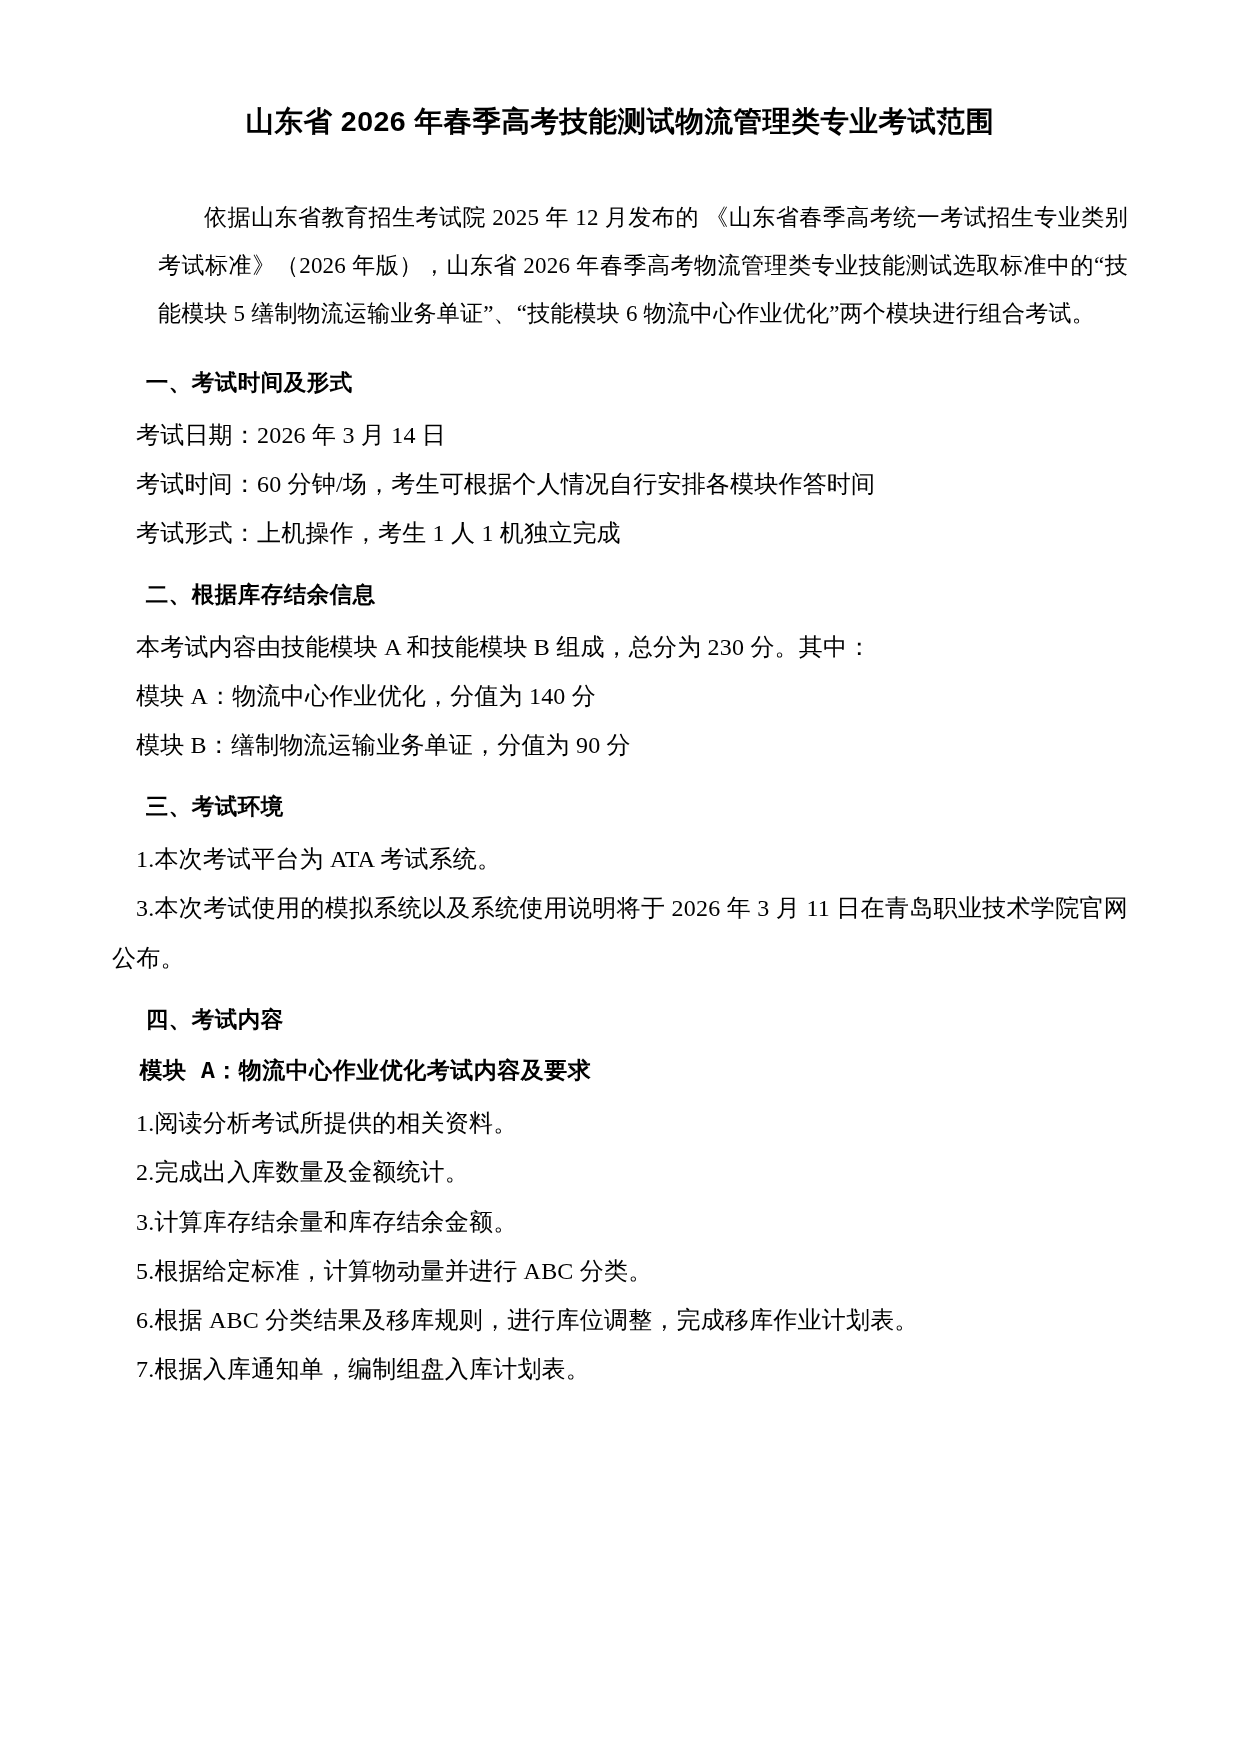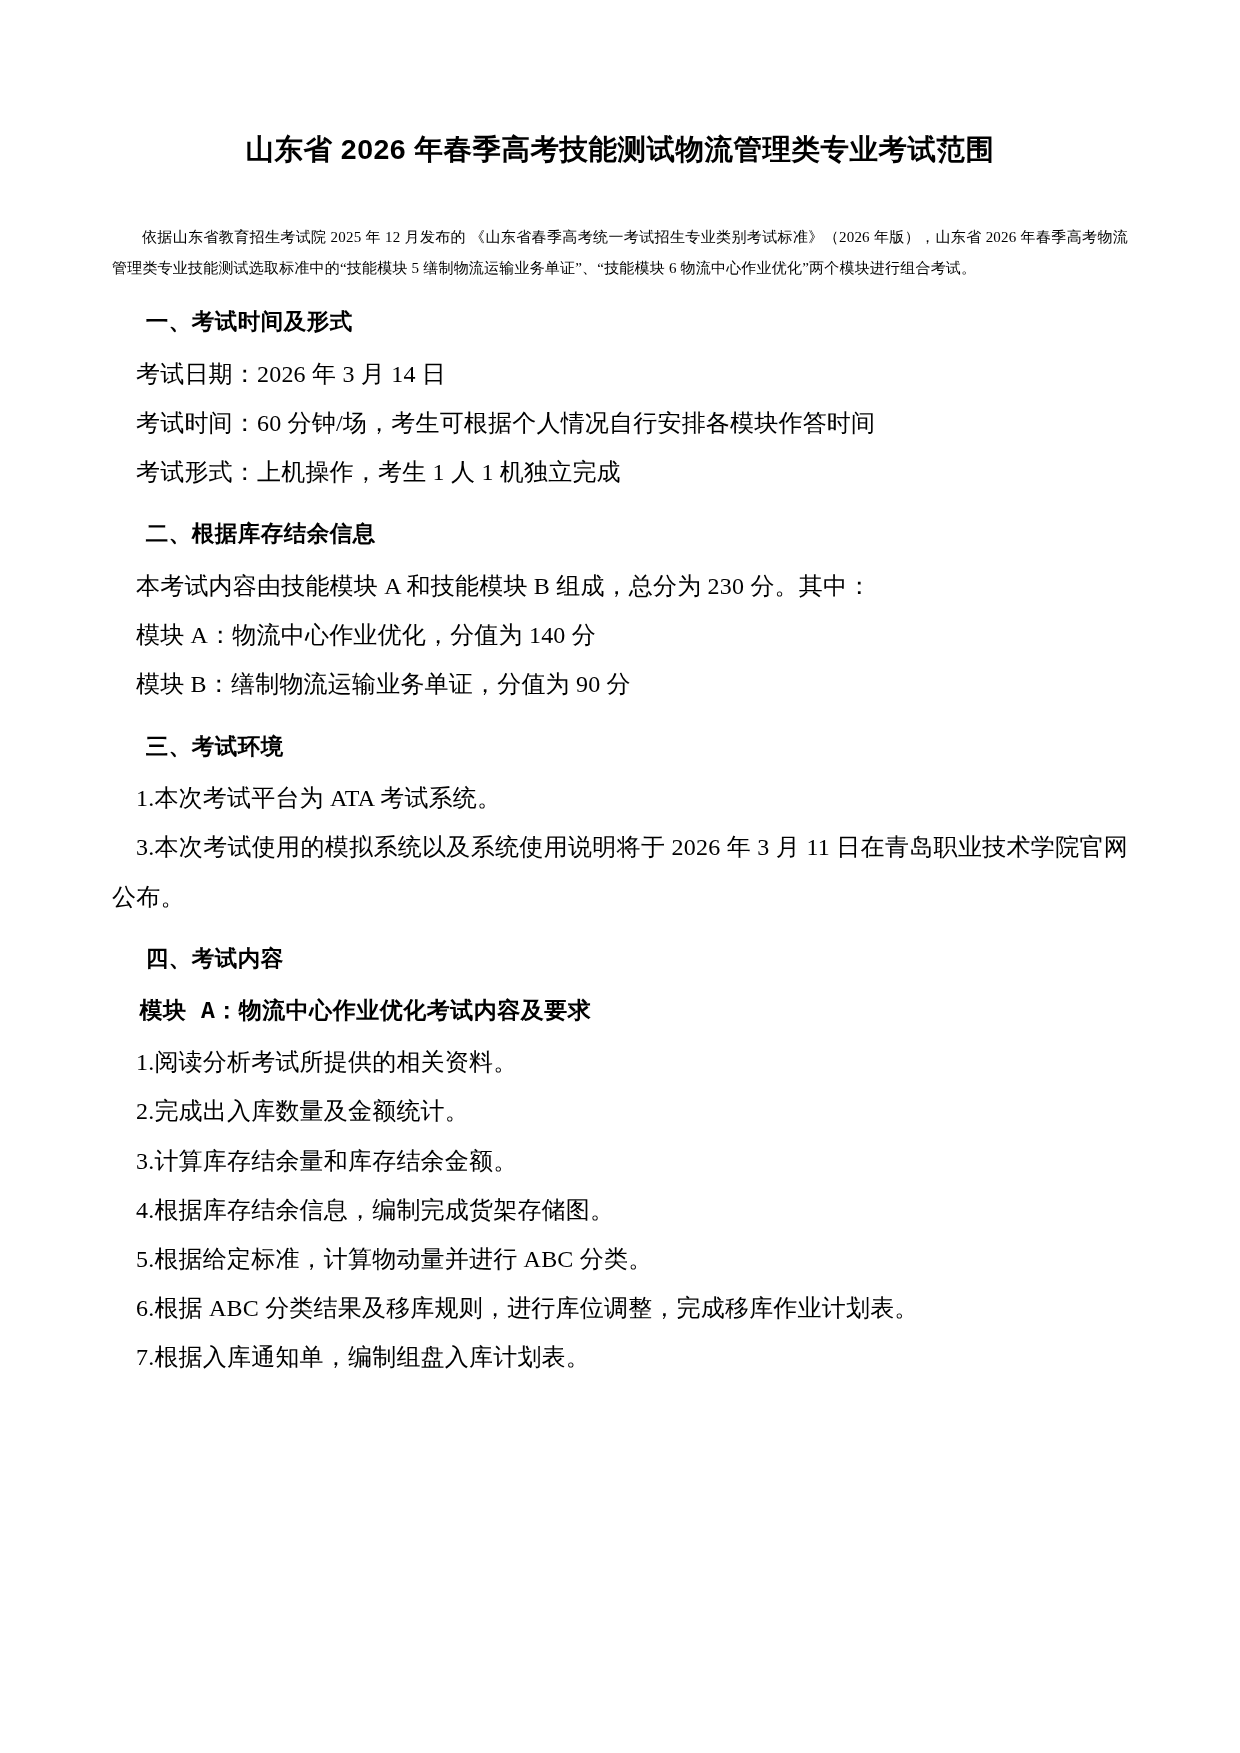--- a/index.html
+++ b/index.html
@@ -12,39 +12,40 @@
     height: 1753px;
     font-family: "Liberation Serif", "DejaVu Serif", serif;
     color: #000000;
     -webkit-font-smoothing: antialiased;
   }
   .page {
     position: relative;
     width: 1240px;
     height: 1753px;
     box-sizing: border-box;
-    padding: 120px 112px 80px 112px;
+    padding: 92px 112px 80px 112px;
   }
   .doc-title {
     font-family: "Liberation Sans", "DejaVu Sans", sans-serif;
     font-weight: bold;
     font-size: 28.5px;
     text-align: center;
     letter-spacing: 0.5px;
     margin: 10px 0 0 0;
     line-height: 1.4;
   }
   .intro {
     margin-top: 52px;
-    font-size: 15px;
+    font-size: 23px;
     line-height: 2.1;
     text-align: justify;
     text-justify: inter-ideograph;
     text-indent: 2em;
     letter-spacing: 0.2px;
+    margin-left: 46px;
   }
   h2.section {
     font-family: "Liberation Sans", "DejaVu Sans", sans-serif;
     font-weight: bold;
     font-size: 22.5px;
     margin: 16px 0 6px 0;
     text-indent: 1.5em;
     line-height: 1.9;
     letter-spacing: 0.5px;
   }
@@ -100,19 +101,18 @@
     <p class="line indent1">1.本次考试平台为 ATA 考试系统。</p>
     <p class="line indent1">3.本次考试使用的模拟系统以及系统使用说明将于 2026 年 3 月 11 日在青岛职业技术学院官网公布。</p>
   </div>
 
   <div class="block">
     <h2 class="section">四、考试内容</h2>
     <h3 class="subsection">模块 A：物流中心作业优化考试内容及要求</h3>
     <p class="line indent1">1.阅读分析考试所提供的相关资料。</p>
     <p class="line indent1">2.完成出入库数量及金额统计。</p>
     <p class="line indent1">3.计算库存结余量和库存结余金额。</p>
-    <p class="line indent1">4.根据库存结余信息，编制完成货架存储图。</p>
     <p class="line indent1">5.根据给定标准，计算物动量并进行 ABC 分类。</p>
     <p class="line indent1">6.根据 ABC 分类结果及移库规则，进行库位调整，完成移库作业计划表。</p>
     <p class="line indent1">7.根据入库通知单，编制组盘入库计划表。</p>
   </div>
 
 </div>
 
 </body></html>

